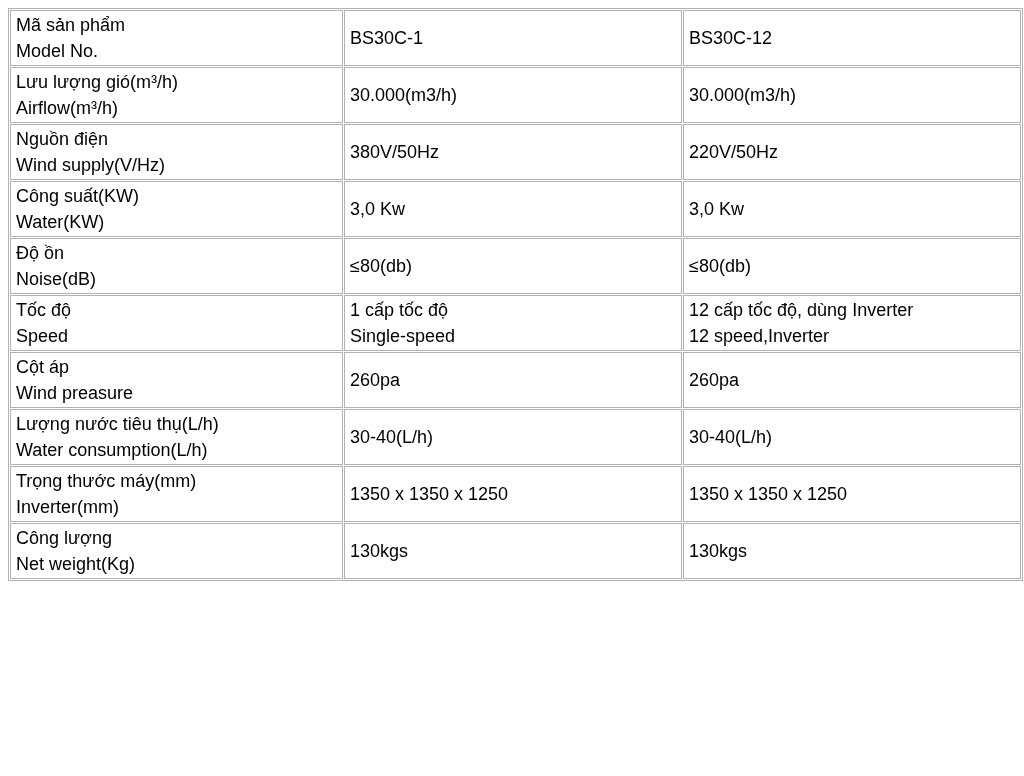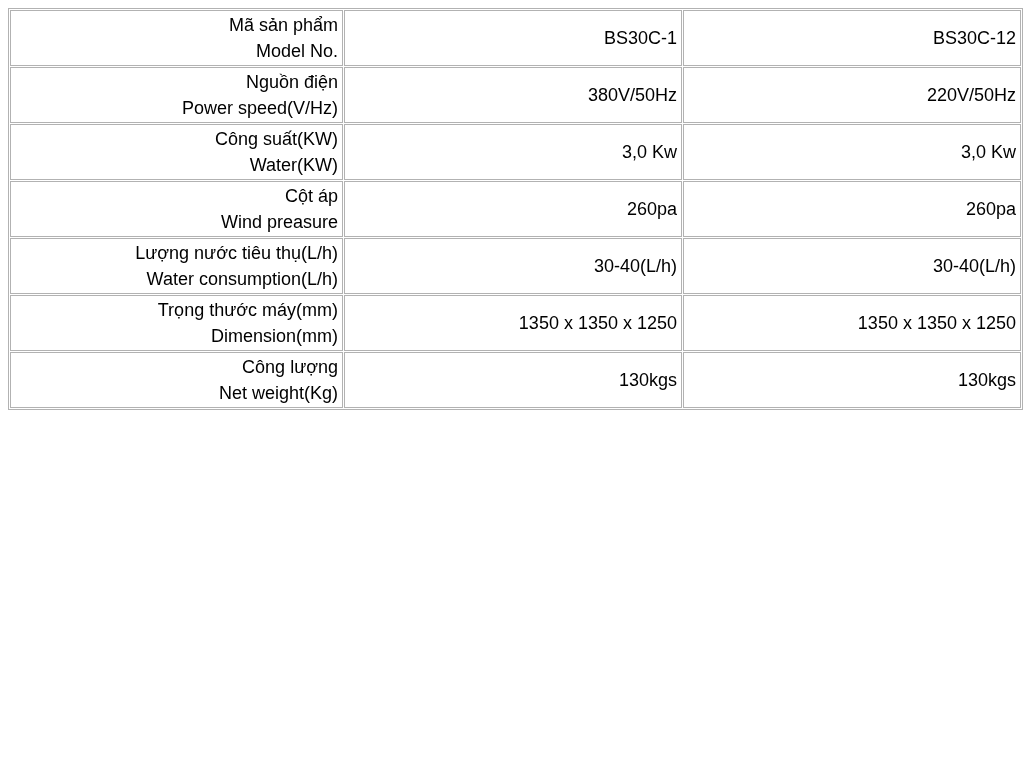--- a/index.html
+++ b/index.html
@@ -8,21 +8,20 @@
     padding: 0;
   }
   body {
     width: 1024px;
     height: 776px;
     font-family: "Liberation Sans", "DejaVu Sans", sans-serif;
     color: #000000;
   }
   .table-wrap {
     padding: 8px;
-    text-align: right;
   }
   table.spec {
     border-collapse: separate;
     border-spacing: 1px;
     width: 1009px;
     table-layout: fixed;
     border: 1px solid #b2b2b2;
   }
   table.spec td {
     border: 1px solid #b2b2b2;
@@ -61,25 +60,37 @@
           <span class="cell-line">Model No.</span>
         </td>
         <td class="value-cell">
           <span class="cell-line">BS30C-1</span>
         </td>
         <td class="value-cell">
           <span class="cell-line">BS30C-12</span>
         </td>
       </tr>
 
+      <tr>
+        <td>
+          <span class="cell-line">Lưu lượng gió(m³/h)</span>
+          <span class="cell-line">Airflow(m³/h)</span>
+        </td>
+        <td class="value-cell">
+          <span class="cell-line">30.000(m3/h)</span>
+        </td>
+        <td class="value-cell">
+          <span class="cell-line">30.000(m3/h)</span>
+        </td>
+      </tr>
 
       <tr>
         <td>
           <span class="cell-line">Nguồn điện</span>
-          <span class="cell-line">Power speed(V/Hz)</span>
+          <span class="cell-line">Wind supply(V/Hz)</span>
         </td>
         <td class="value-cell">
           <span class="cell-line">380V/50Hz</span>
         </td>
         <td class="value-cell">
           <span class="cell-line">220V/50Hz</span>
         </td>
       </tr>
 
       <tr>
@@ -89,21 +100,47 @@
         </td>
         <td class="value-cell">
           <span class="cell-line">3,0 Kw</span>
         </td>
         <td class="value-cell">
           <span class="cell-line">3,0 Kw</span>
         </td>
       </tr>
 
 
+      <tr>
+        <td>
+          <span class="cell-line">Độ ồn</span>
+          <span class="cell-line">Noise(dB)</span>
+        </td>
+        <td class="value-cell">
+          <span class="cell-line">≤80(db)</span>
+        </td>
+        <td class="value-cell">
+          <span class="cell-line">≤80(db)</span>
+        </td>
+      </tr>
 
+      <tr>
+        <td>
+          <span class="cell-line">Tốc độ</span>
+          <span class="cell-line">Speed</span>
+        </td>
+        <td class="value-cell">
+          <span class="cell-line">1 cấp tốc độ</span>
+          <span class="cell-line">Single-speed</span>
+        </td>
+        <td class="value-cell">
+          <span class="cell-line">12 cấp tốc độ, dùng Inverter</span>
+          <span class="cell-line">12 speed,Inverter</span>
+        </td>
+      </tr>
 
 
       <tr>
         <td>
           <span class="cell-line">Cột áp</span>
           <span class="cell-line">Wind preasure</span>
         </td>
         <td class="value-cell">
           <span class="cell-line">260pa</span>
         </td>
@@ -121,21 +158,21 @@
           <span class="cell-line">30-40(L/h)</span>
         </td>
         <td class="value-cell">
           <span class="cell-line">30-40(L/h)</span>
         </td>
       </tr>
 
       <tr>
         <td>
           <span class="cell-line">Trọng thước máy(mm)</span>
-          <span class="cell-line">Dimension(mm)</span>
+          <span class="cell-line">Inverter(mm)</span>
         </td>
         <td class="value-cell">
           <span class="cell-line">1350 x 1350 x 1250</span>
         </td>
         <td class="value-cell">
           <span class="cell-line">1350 x 1350 x 1250</span>
         </td>
       </tr>
 
       <tr>

